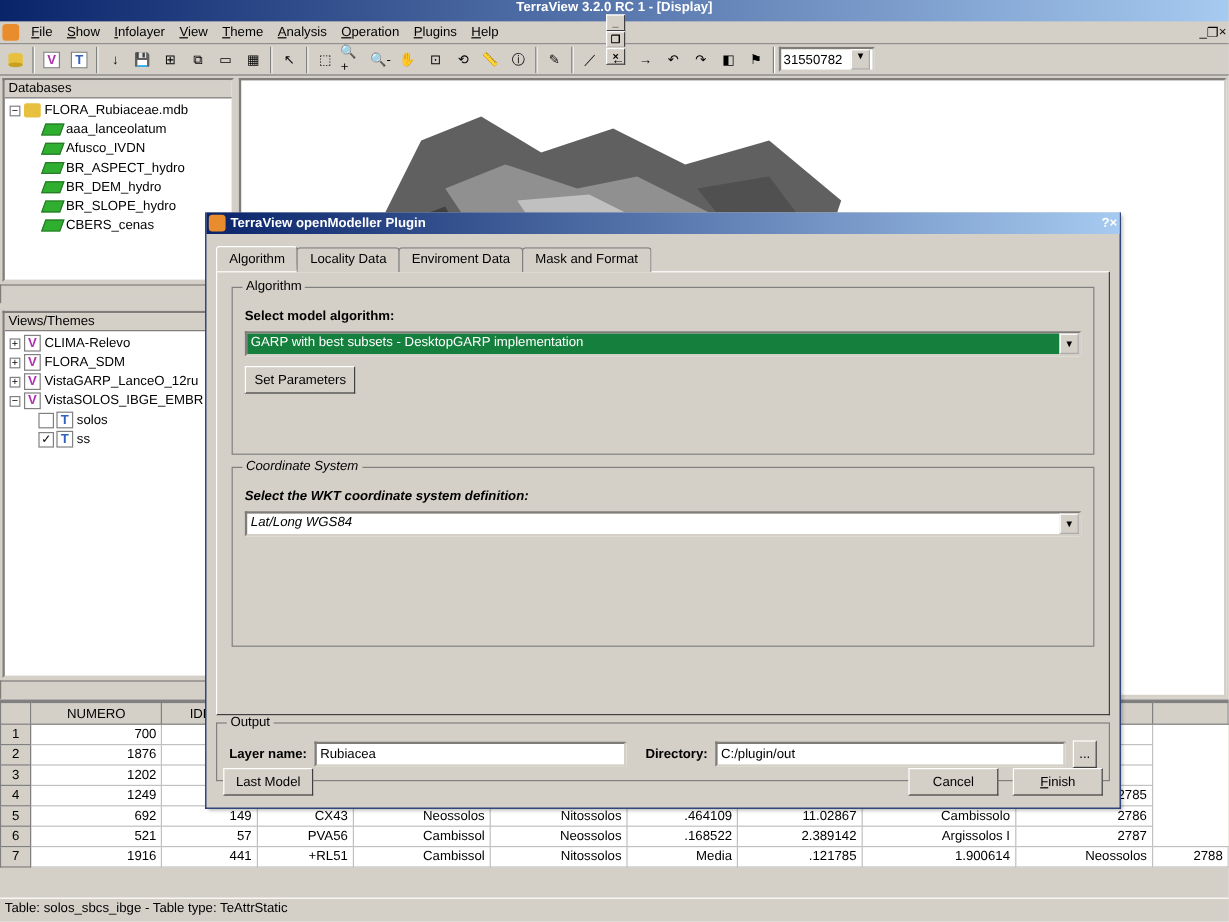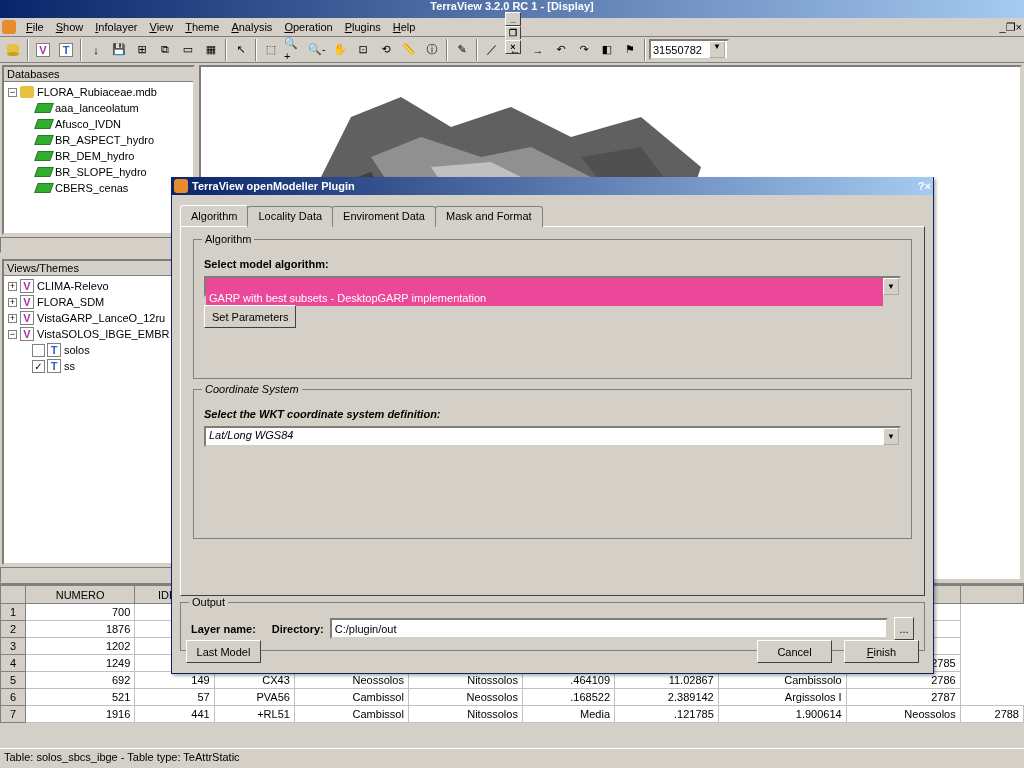--- a/index.html
+++ b/index.html
@@ -43,21 +43,21 @@
 .dialog .dlg-title { background: linear-gradient(to right, #0a246a, #a6caf0); color: white; height: 18px; display: flex; align-items: center; padding: 0 2px; font-weight: bold; }
 .dialog-body { padding: 10px 8px; }
 .tabstrip { display: flex; position: relative; z-index: 2; }
 .tab { background: #d4d0c8; border: 1px solid #808080; border-bottom: none; padding: 3px 10px; margin-right: -1px; border-top-left-radius: 3px; border-top-right-radius: 3px; position: relative; top: 1px; }
 .tab.active { border-top: 1px solid #fff; border-left: 1px solid #fff; top: 0; padding-top: 4px; background: #d4d0c8; z-index: 3; border-bottom: 1px solid #d4d0c8; }
 .tabpanel { border: 1px solid #fff; border-right-color: #404040; border-bottom-color: #404040; padding: 12px; height: 370px; position: relative; z-index: 1; }
 .groupbox { border: 1px solid #808080; border-top-color: #808080; position: relative; padding: 18px 10px 10px 10px; margin-bottom: 10px; }
 .groupbox::before { content: attr(data-title); position: absolute; top: -7px; left: 8px; background: #d4d0c8; padding: 0 3px; }
 .label-bold { font-weight: bold; margin-bottom: 6px; display: block; }
 .combo { display: flex; width: 100%; height: 21px; border: 2px inset #d4d0c8; background: white; }
-.combo .sel { flex: 1; background: #ec4899; color: white; padding: 14px 3px; }
+.combo .sel { flex: 1; background: #15803d; color: white; padding: 1px 3px; }
 .combo .plain { flex: 1; padding: 1px 3px; }
 .combo .dd { width: 16px; background: #d4d0c8; border: 1px outset #fff; text-align: center; font-size: 8px; line-height: 15px; }
 .btn { background: #d4d0c8; border: 1px solid #fff; border-right-color: #404040; border-bottom-color: #404040; padding: 3px 7px; min-width: 75px; text-align: center; height: 23px; }
 .textfield { border: 2px inset #d4d0c8; background: white; padding: 2px 3px; height: 21px; }
 .dlg-buttons { position: absolute; bottom: 10px; right: 14px; display: flex; gap: 12px; }
 .output-row { display: flex; align-items: center; gap: 6px; }
 </style>
 </head>
 <body>
 
@@ -381,20 +381,21 @@
         <div class="combo">
           <div class="plain">Lat/Long WGS84</div>
           <div class="dd">▼</div>
         </div>
       </div>
     </div>
 
     <div class="groupbox" data-title="Output" style="margin-top:6px; padding:14px 10px 10px 10px;">
       <div class="output-row">
         <span class="label-bold" style="margin:0">Layer name:</span>
+        <input class="textfield" style="width: 260px;" value="Rubiacea">
         <span class="label-bold" style="margin:0;margin-left:10px">Directory:</span>
         <input class="textfield" style="flex: 1 1 0%;" value="C:/plugin/out">
         <button class="btn" style="min-width:20px;padding:3px 4px">...</button>
       </div>
     </div>
     <button class="btn" style="position:absolute;left:14px;bottom:10px">Last Model</button>
     <div class="dlg-buttons">
       <button class="btn">Cancel</button>
       <button class="btn"><u>F</u>inish</button>
     </div>

